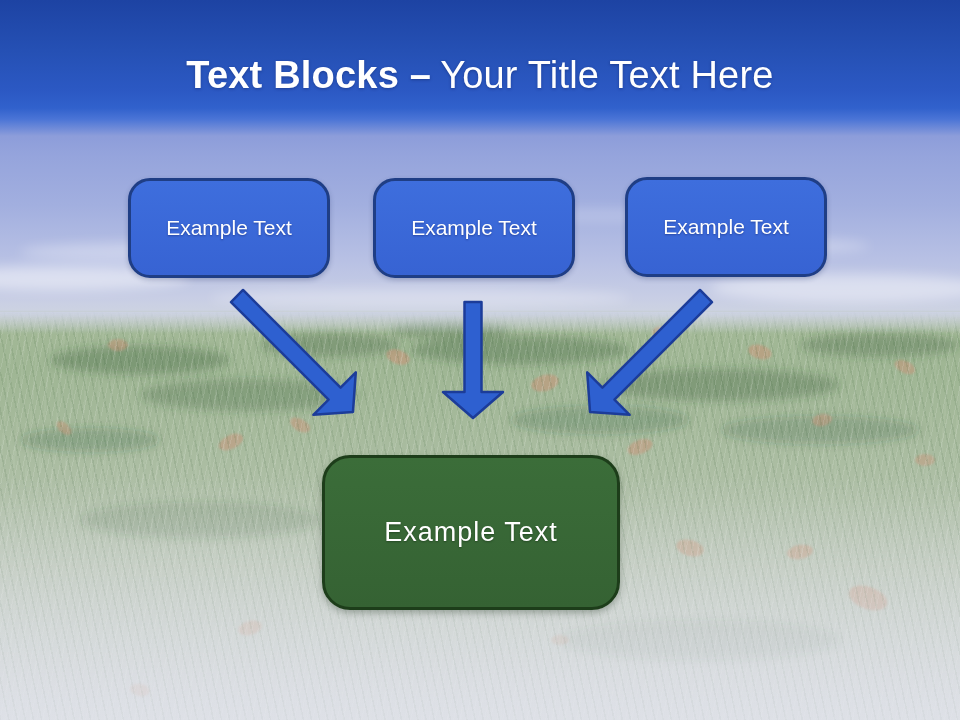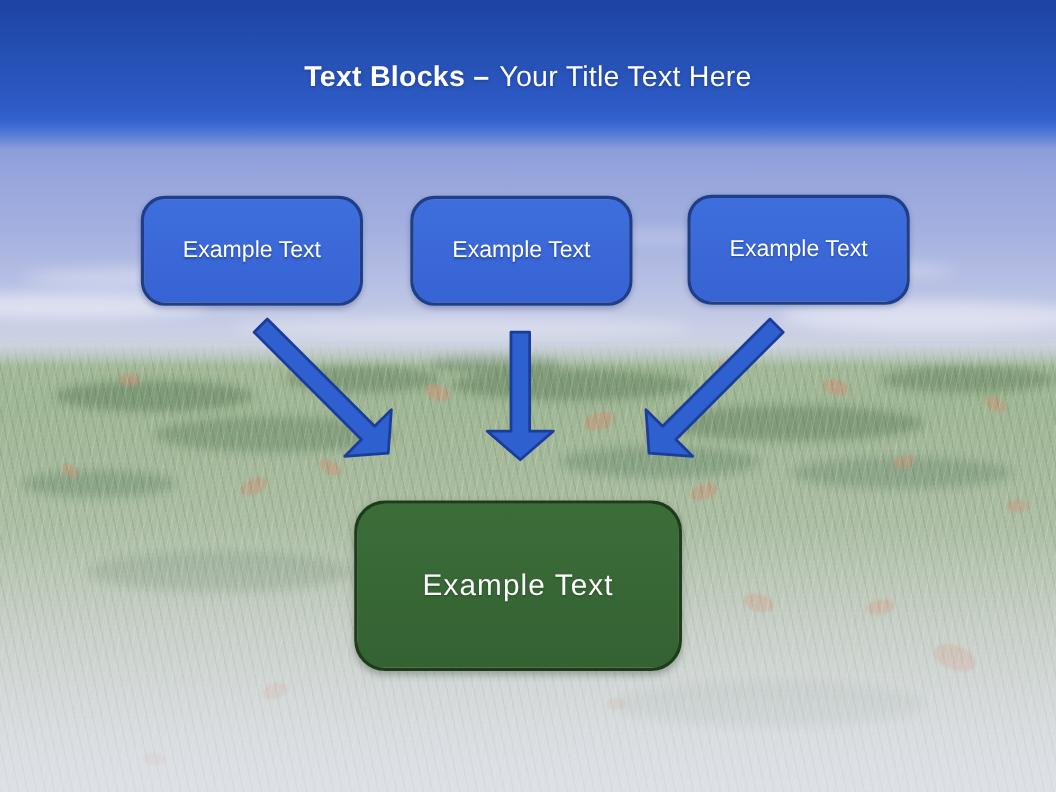--- a/index.html
+++ b/index.html
@@ -18,21 +18,21 @@
     position:absolute;left:0;top:312px;width:960px;height:408px;pointer-events:none;
     background:
       linear-gradient(180deg, rgba(204,210,226,.95) 0px, rgba(204,210,226,0) 22px),
       linear-gradient(180deg, rgba(228,230,238,0) 40%, rgba(223,226,234,.45) 78%, rgba(225,228,236,.65) 100%),
       repeating-linear-gradient(102deg, rgba(255,255,255,.12) 0 1px, rgba(0,0,0,0) 1px 6px),
       repeating-linear-gradient(78deg, rgba(44,84,44,.10) 0 1.5px, rgba(0,0,0,0) 1.5px 8px),
       repeating-linear-gradient(95deg, rgba(232,240,226,.08) 0 2px, rgba(0,0,0,0) 2px 13px);
   }
   .title{
     position:absolute;left:0;top:54px;width:960px;text-align:center;
-    color:#ffffff;font-size:26px;letter-spacing:.2px;
+    color:#ffffff;font-size:38px;letter-spacing:.2px;
     text-shadow:0 1px 3px rgba(10,20,70,.35);
   }
   .title .t-bold{font-weight:700;margin-right:9px;}
   .title .t-reg{font-weight:400;}
   .block{
     position:absolute;width:202px;height:100px;border-radius:22px;
     background:linear-gradient(180deg,#3e6edd 0%,#3763d3 100%);
     border:3px solid #1f3e85;box-sizing:border-box;
     display:flex;align-items:center;justify-content:center;
     box-shadow:0 2px 5px rgba(20,35,90,.25);

